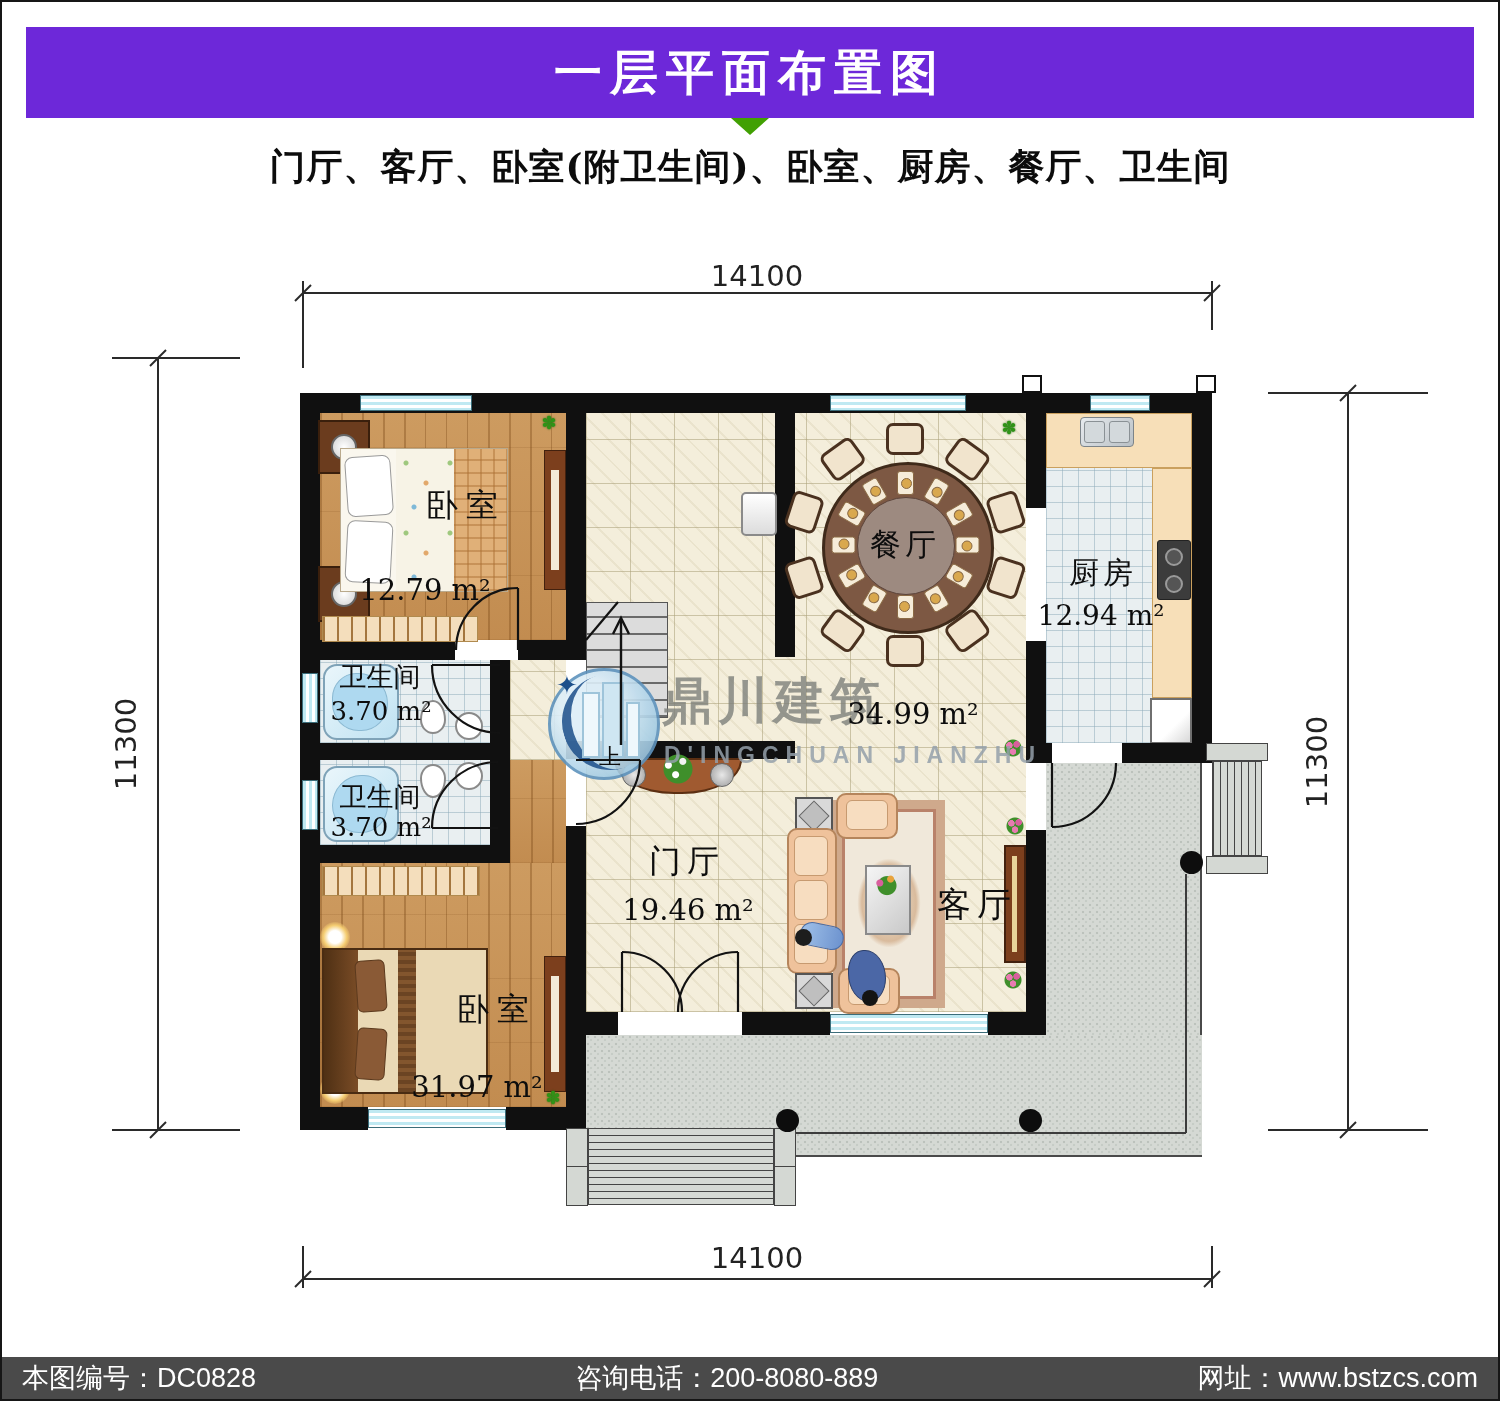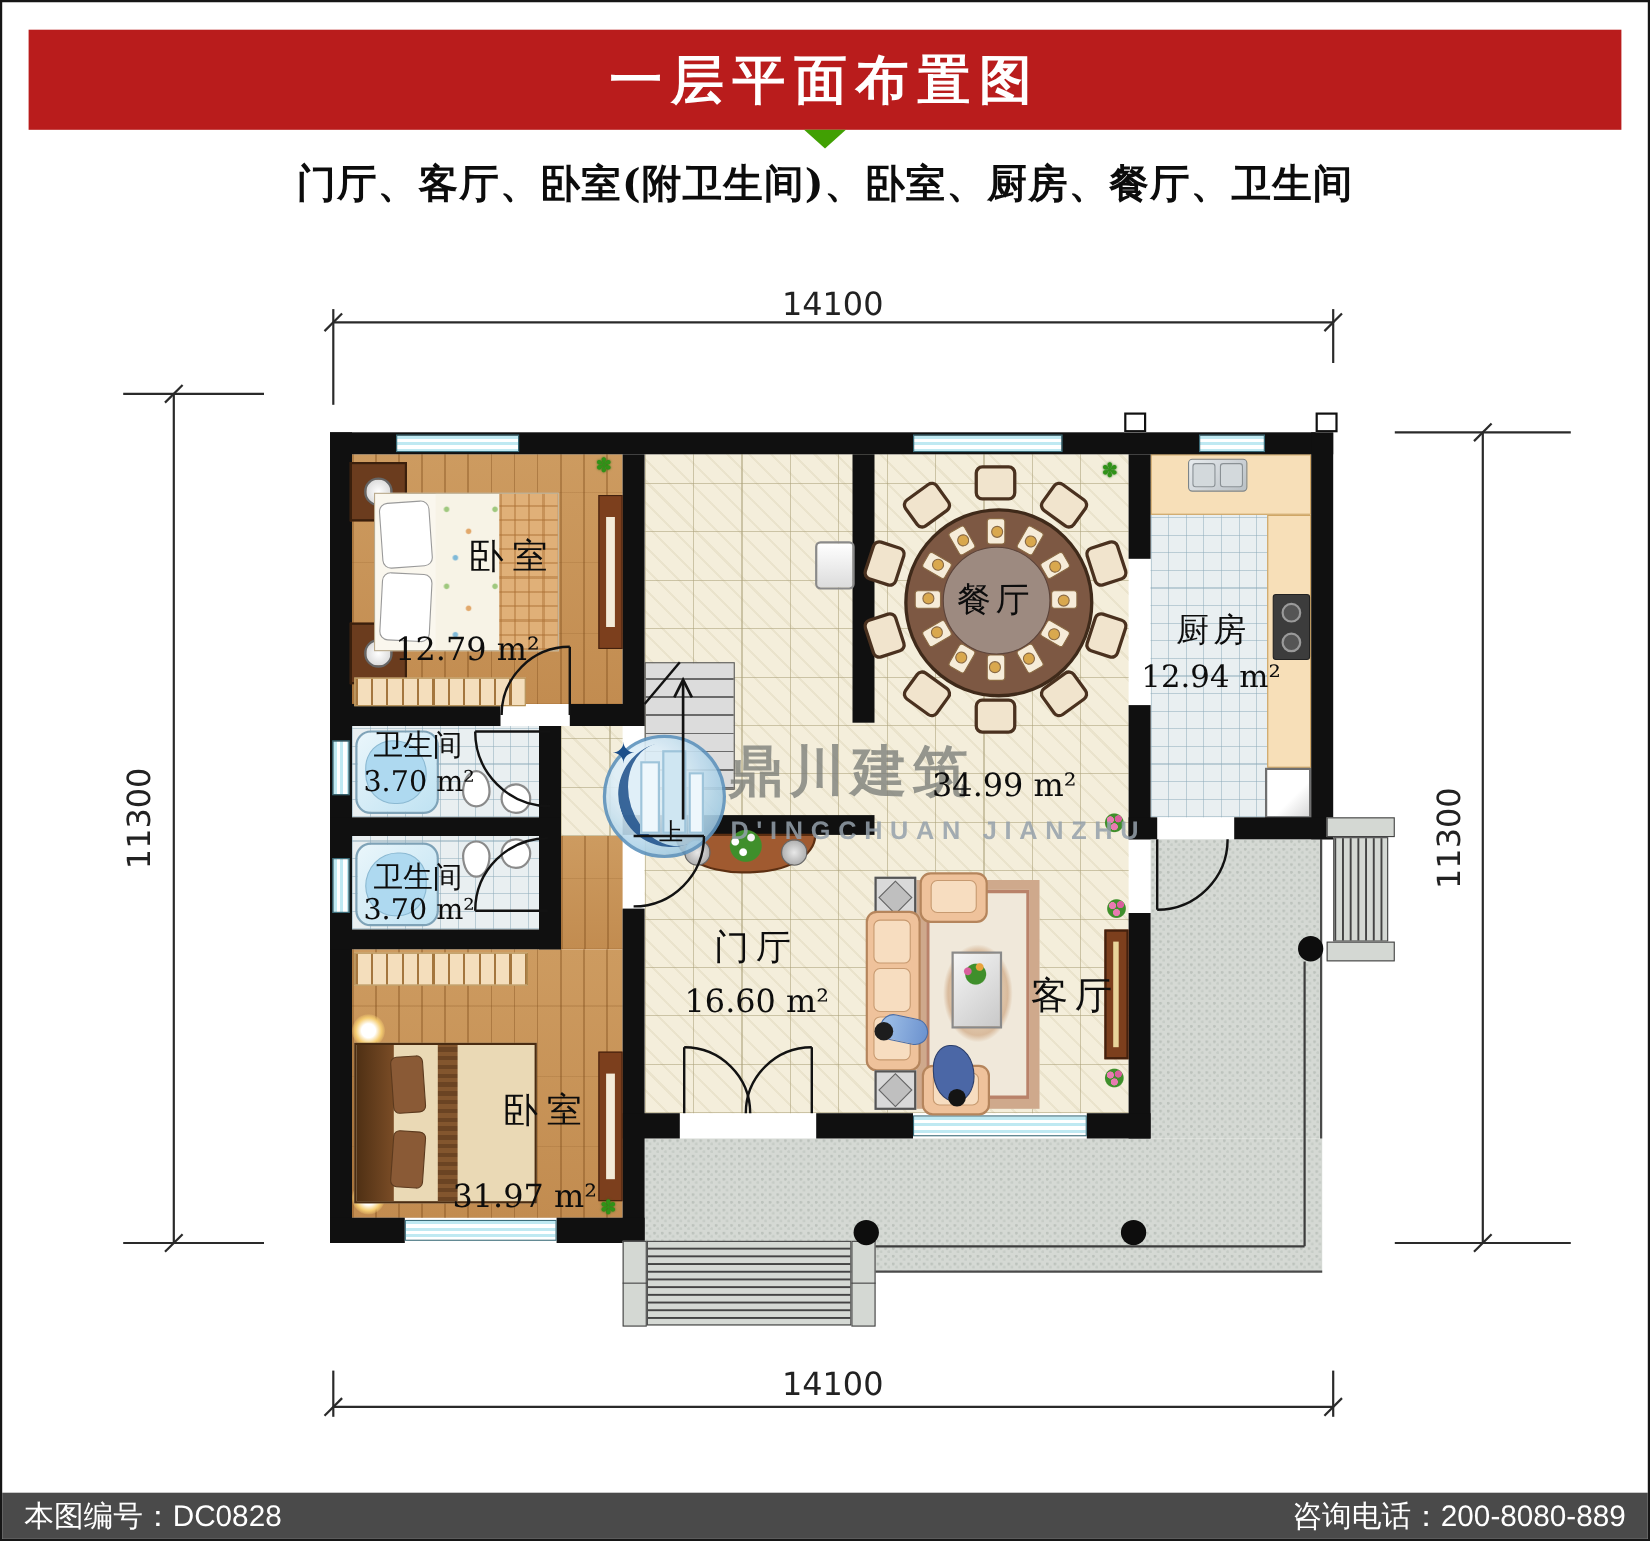--- a/index.html
+++ b/index.html
@@ -58,21 +58,21 @@
                      radial-gradient(circle at 50% 70%,#e87bb1 3px,transparent 3.5px),
                      radial-gradient(circle at 50% 50%,#3f8f2b 8px,transparent 9px);}
   .lamp{position:absolute;border-radius:50%;background:radial-gradient(circle,#fff 0 30%,#f5cd72 55%,rgba(245,205,114,0) 75%);}
   svg.overlay{position:absolute;left:0;top:0;pointer-events:none;}
 </style>
 </head>
 <body>
 
 <div class="page">
 
-  <div class="hdr" style="background:#b91c1c;">
+  <div class="hdr" style="background:#6d28d9;">
     <div class="hdr-title">一层平面布置图</div>
   </div>
   <div class="hdr-tri"></div>
   <div class="subtitle">门厅、客厅、卧室(附卫生间)、卧室、厨房、餐厅、卫生间</div>
 
   <div class="tile" style="left:586px;top:413px;width:440px;height:599px;"></div>
   <div class="tile" style="left:510px;top:660px;width:56px;height:100px;"></div>
   <div class="wood" style="left:320px;top:413px;width:246px;height:227px;"></div>
   <div class="wood" style="left:510px;top:760px;width:56px;height:103px;"></div>
   <div class="wood" style="left:320px;top:863px;width:246px;height:244px;"></div>
@@ -250,21 +250,21 @@
 
   <div class="lbl" style="left:466px;top:506px;font-size:32px;letter-spacing:8px;">卧室</div>
   <div class="lbl" style="left:425px;top:590px;font-size:29px;">12.79 m²</div>
   <div class="lbl" style="left:380px;top:677px;font-size:27px;">卫生间</div>
   <div class="lbl" style="left:381px;top:711px;font-size:26px;">3.70 m²</div>
   <div class="lbl" style="left:380px;top:797px;font-size:27px;">卫生间</div>
   <div class="lbl" style="left:381px;top:827px;font-size:26px;">3.70 m²</div>
   <div class="lbl" style="left:497px;top:1010px;font-size:32px;letter-spacing:8px;">卧室</div>
   <div class="lbl" style="left:477px;top:1087px;font-size:29px;">31.97 m²</div>
   <div class="lbl" style="left:687px;top:862px;font-size:32px;letter-spacing:6px;">门厅</div>
-  <div class="lbl" style="left:688px;top:910px;font-size:29px;">16.60 m²</div>
+  <div class="lbl" style="left:688px;top:910px;font-size:29px;">19.46 m²</div>
   <div class="lbl" style="left:977px;top:905px;font-size:34px;letter-spacing:6px;">客厅</div>
   <div class="lbl" style="left:913px;top:714px;font-size:29px;">34.99 m²</div>
   <div class="lbl" style="left:905px;top:545px;font-size:31px;letter-spacing:4px;">餐厅</div>
   <div class="lbl" style="left:1103px;top:573px;font-size:30px;letter-spacing:4px;">厨房</div>
   <div class="lbl" style="left:1101px;top:615px;font-size:28px;">12.94 m²</div>
   <div class="lbl" style="left:610px;top:757px;font-size:22px;">上</div>
 
   <div class="dimlbl" style="left:757px;top:276px;">14100</div>
   <div class="dimlbl" style="left:757px;top:1258px;">14100</div>
   <div class="dimlbl rot" style="left:126px;top:744px;">11300</div>
@@ -329,14 +329,15 @@
     <g stroke="#121212" stroke-width="2.4" fill="none">
 
       <path d="M621,745 L621,620"></path>
         <path d="M613,634 L621,618 L629,634"></path>
     </g>
   </svg>
 
   <div class="ftr">
     <span>本图编号：DC0828</span>
     <span>咨询电话：200-8080-889</span>
+    <span>网址：www.bstzcs.com</span>
   </div>
 </div>
 
 </body></html>

